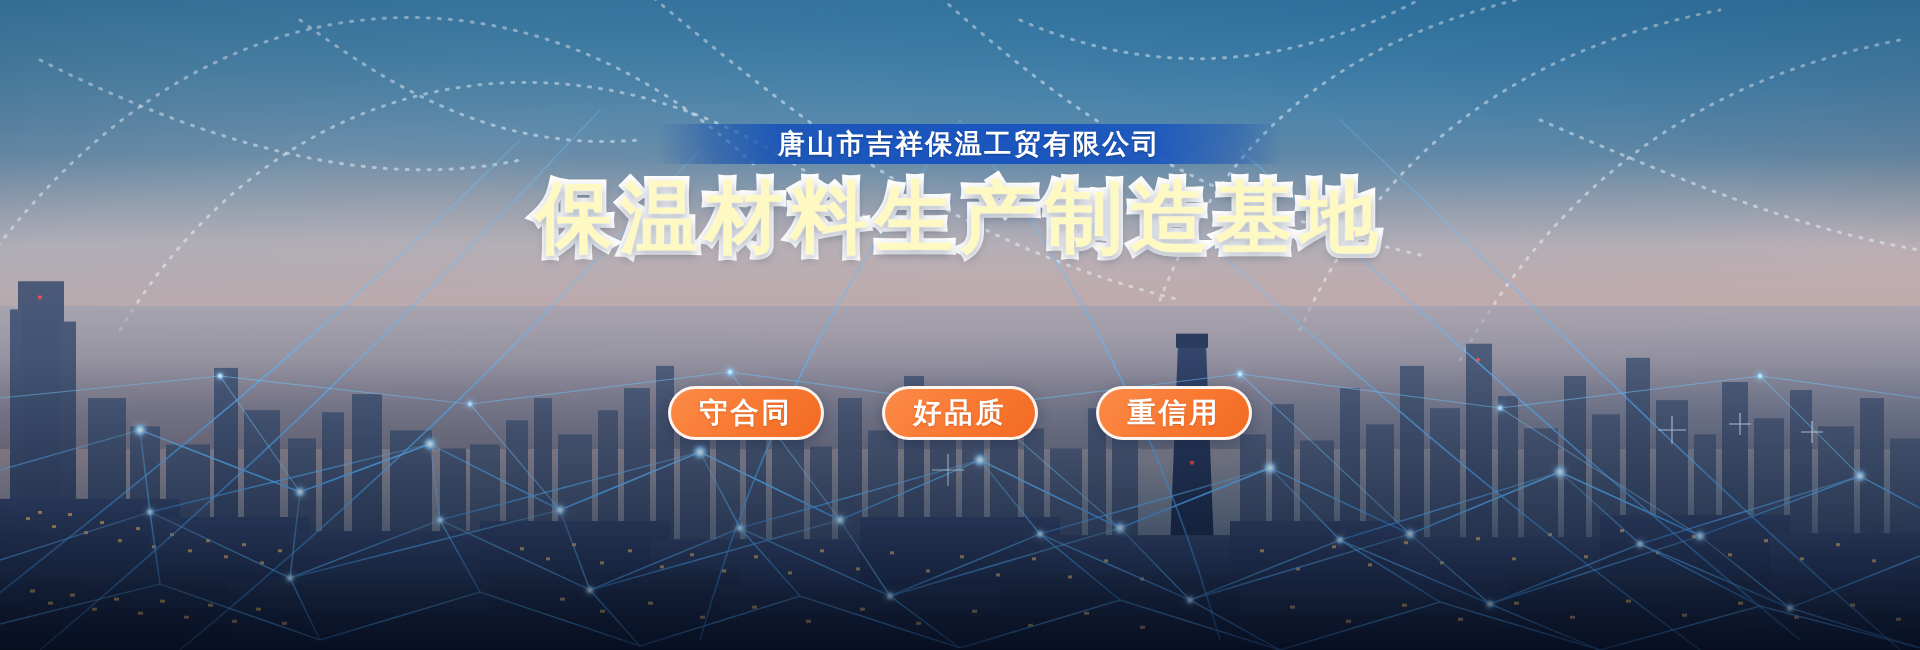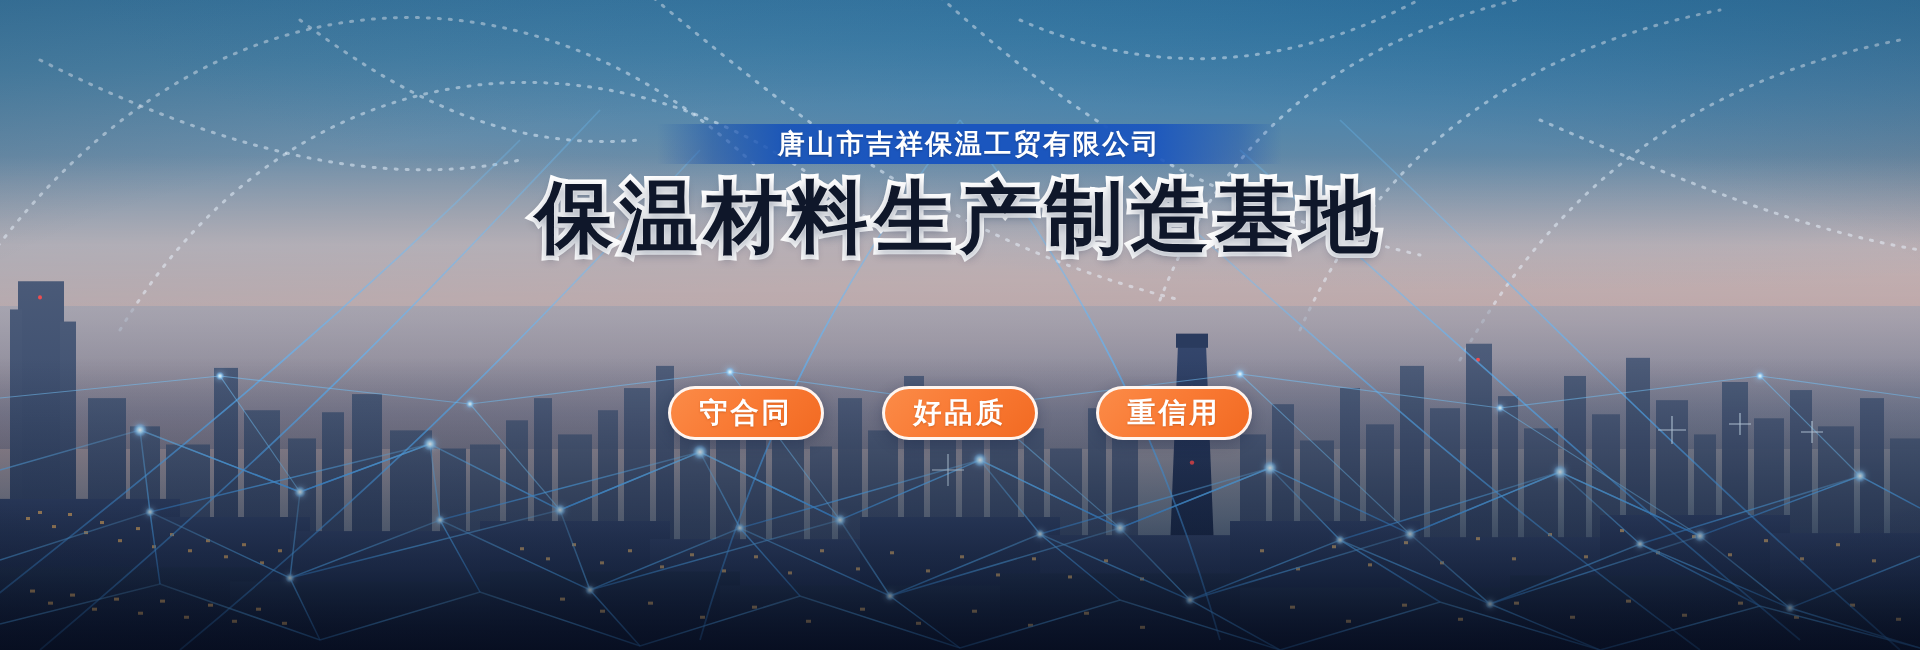--- a/index.html
+++ b/index.html
@@ -120,21 +120,21 @@
     left:0; right:0; top:178px;
     text-align:center;
     line-height:1;
     white-space:nowrap;
   }
   .headline .txt{
     display:inline-block;
     font-size:78px;
     font-weight:900;
     letter-spacing:7px;
-    color:#0f172a;
+    color:#fef9c3;
     -webkit-text-stroke:9px #ffffff;
     paint-order:stroke fill;
     text-shadow:
       0 0 2px rgba(255,255,255,0.9),
       0 4px 10px rgba(8,26,60,0.38);
   }
 
   
   .pills{
     position:absolute;

